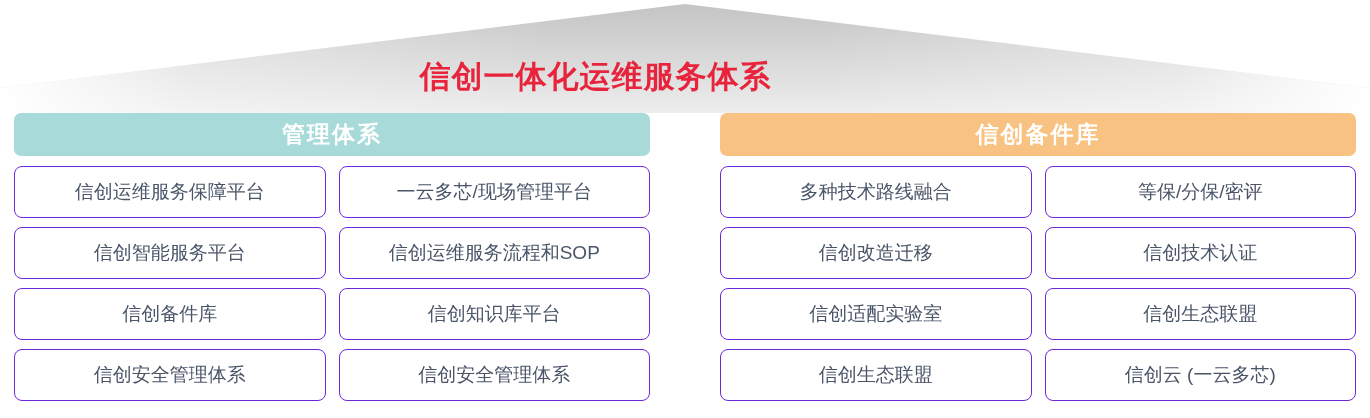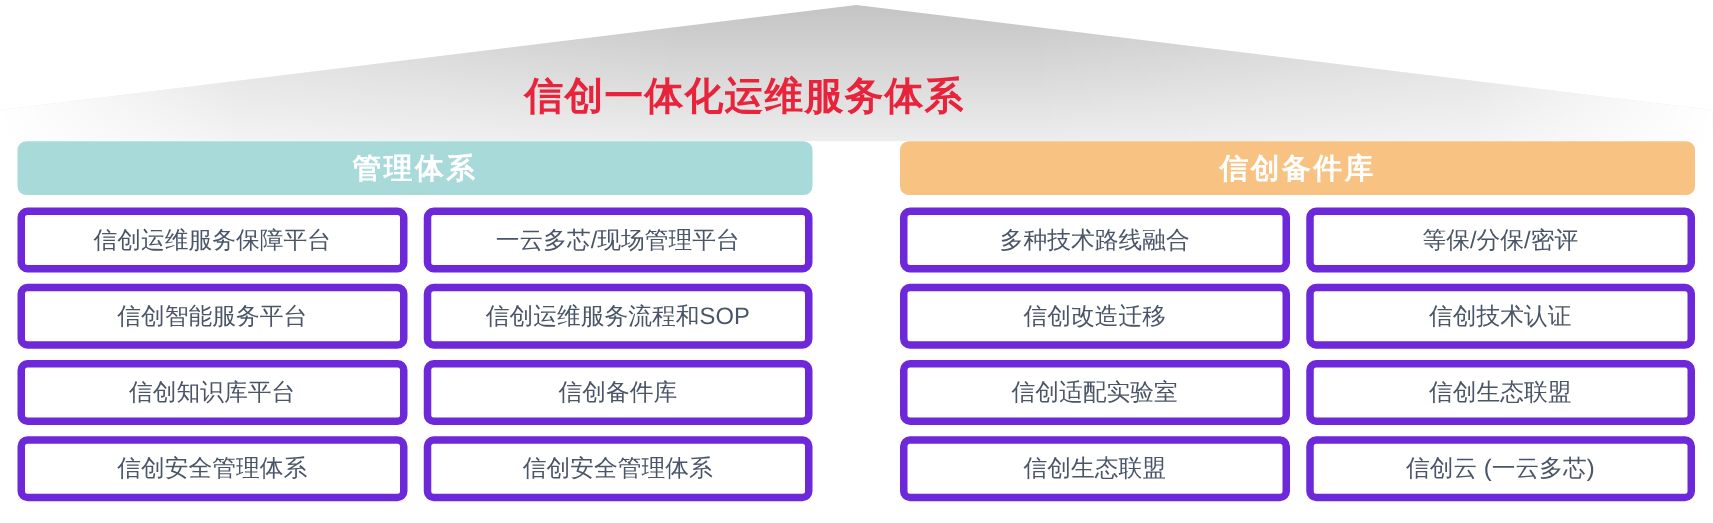--- a/index.html
+++ b/index.html
@@ -84,21 +84,21 @@
   .grid {
     display: grid;
     grid-template-columns: 1fr 1fr;
     column-gap: 13px;
     row-gap: 9px;
   }
 
   .cell {
     height: 52px;
     background: #ffffff;
-    border: 6px solid #6d28d9;
+    border: 1px solid #6d28d9;
     border-radius: 8px;
     display: flex;
     align-items: center;
     justify-content: center;
     color: #4a5568;
     font-size: 19px;
     white-space: nowrap;
     box-sizing: border-box;
   }
 </style>
@@ -132,22 +132,22 @@
 
   <div class="groups">
 
     <div class="group group-mgmt">
       <div class="group-header">管理体系</div>
       <div class="grid">
         <div class="cell">信创运维服务保障平台</div>
         <div class="cell">一云多芯/现场管理平台</div>
         <div class="cell">信创智能服务平台</div>
         <div class="cell">信创运维服务流程和SOP</div>
+        <div class="cell">信创备件库</div>
         <div class="cell">信创知识库平台</div>
-        <div class="cell">信创备件库</div>
         <div class="cell">信创安全管理体系</div>
         <div class="cell">信创安全管理体系</div>
       </div>
     </div>
 
     <div class="group group-tech">
       <div class="group-header">信创备件库</div>
       <div class="grid">
         <div class="cell">多种技术路线融合</div>
         <div class="cell">等保/分保/密评</div>

